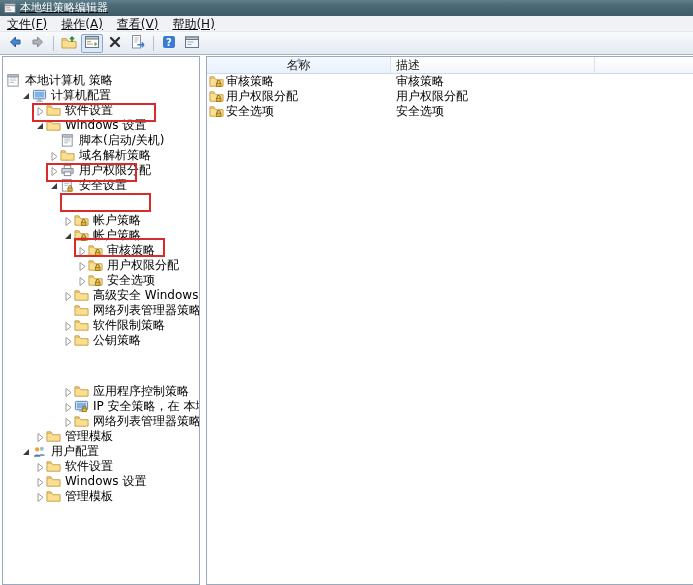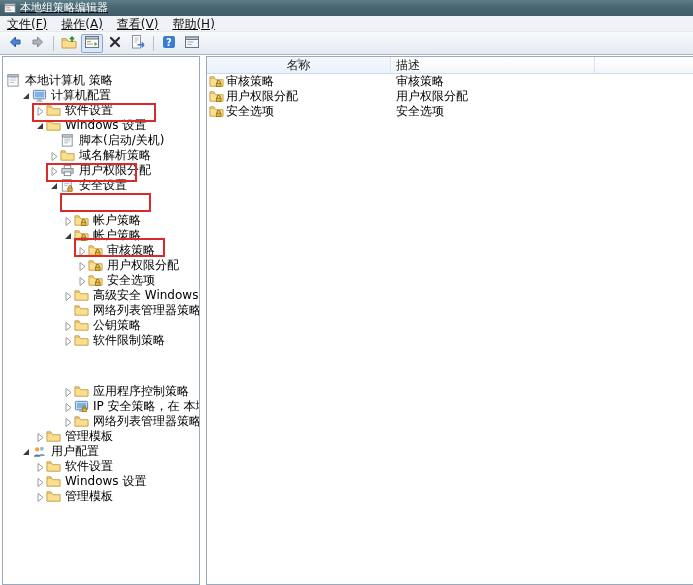--- a/index.html
+++ b/index.html
@@ -405,37 +405,37 @@
               <svg width="10" height="10" viewBox="0 0 10 10">
                 <polygon points="3,1.5 8,5.5 3,9.5" fill="#ffffff" stroke="#9a9a9a"></polygon>
               </svg>
             </span>
             <span class="ticon">
               <svg width="15" height="15" viewBox="0 0 16 16">
                 <path d="M1 4.5h5l1.2 1.6H15V13H1z" fill="#fbdf90" stroke="#c59f4a"></path>
                 <path d="M1 4.5V3h4.2l1 1.5" fill="#f3cf74" stroke="#c59f4a"></path>
               </svg>
             </span>
+            <span class="tlabel">软件限制策略</span>
+          </span>
+        </div>
+        <div class="tree-row" style="padding-left: 59px;">
+          <span class="row-inner">
+            <span class="arrow">
+              <svg width="10" height="10" viewBox="0 0 10 10">
+                <polygon points="3,1.5 8,5.5 3,9.5" fill="#ffffff" stroke="#9a9a9a"></polygon>
+              </svg>
+            </span>
+            <span class="ticon">
+              <svg width="15" height="15" viewBox="0 0 16 16">
+                <path d="M1 4.5h5l1.2 1.6H15V13H1z" fill="#fbdf90" stroke="#c59f4a"></path>
+                <path d="M1 4.5V3h4.2l1 1.5" fill="#f3cf74" stroke="#c59f4a"></path>
+              </svg>
+            </span>
             <span class="tlabel">公钥策略</span>
-          </span>
-        </div>
-        <div class="tree-row" style="padding-left: 59px;">
-          <span class="row-inner">
-            <span class="arrow">
-              <svg width="10" height="10" viewBox="0 0 10 10">
-                <polygon points="3,1.5 8,5.5 3,9.5" fill="#ffffff" stroke="#9a9a9a"></polygon>
-              </svg>
-            </span>
-            <span class="ticon">
-              <svg width="15" height="15" viewBox="0 0 16 16">
-                <path d="M1 4.5h5l1.2 1.6H15V13H1z" fill="#fbdf90" stroke="#c59f4a"></path>
-                <path d="M1 4.5V3h4.2l1 1.5" fill="#f3cf74" stroke="#c59f4a"></path>
-              </svg>
-            </span>
-            <span class="tlabel">软件限制策略</span>
           </span>
         </div>
         <div class="tree-row" style="padding-left: 59px; margin-top: 36px;">
           <span class="row-inner">
             <span class="arrow">
               <svg width="10" height="10" viewBox="0 0 10 10">
                 <polygon points="3,1.5 8,5.5 3,9.5" fill="#ffffff" stroke="#9a9a9a"></polygon>
               </svg>
             </span>
             <span class="ticon">

